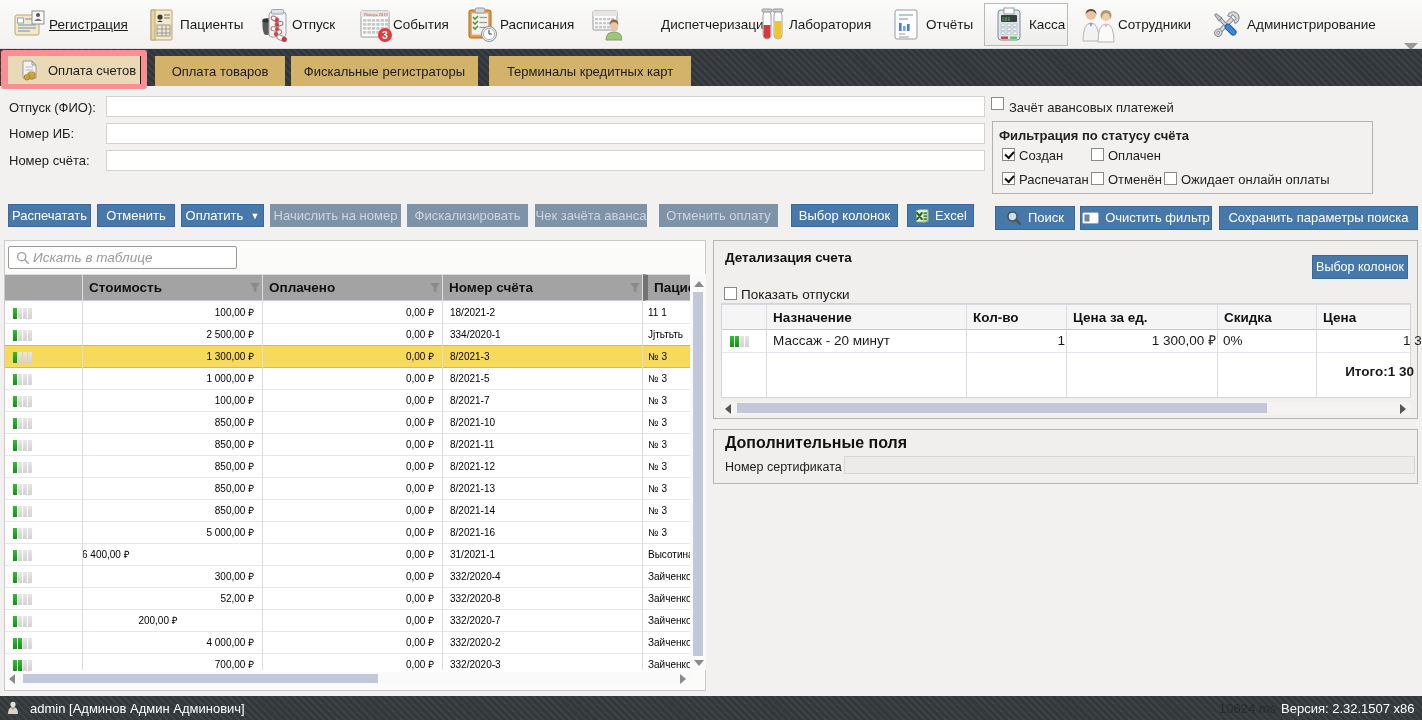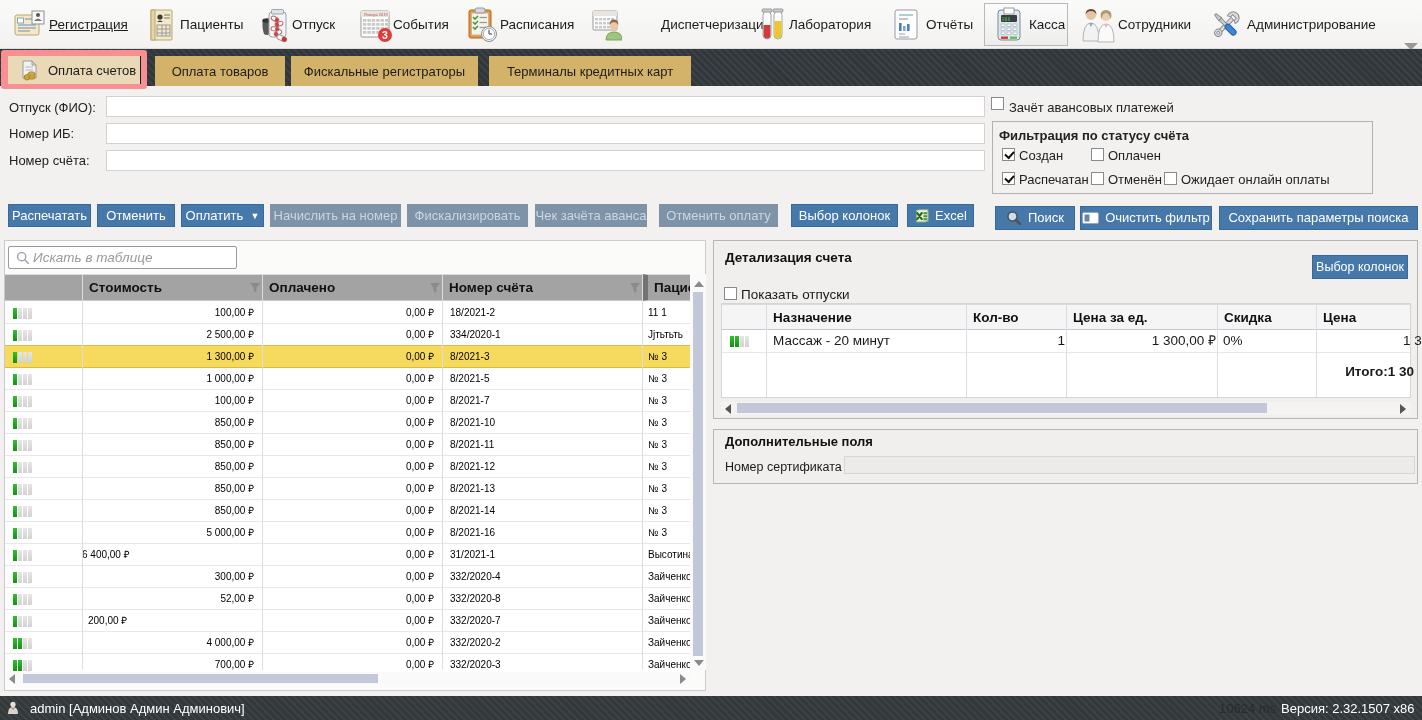--- a/index.html
+++ b/index.html
@@ -577,21 +577,21 @@
       <div class="c" style="left:445px; width:190px;">332/2020-8</div>
       <div class="c" style="left:643px; width:44px;">Зайченко Ма</div>
     </div>
     <div class="lrow" style="top:369.0px;">
       <div class="bars">
             <i class="g" style="left:0px;"></i>
             <i style="left:5px;"></i>
             <i style="left:10px;"></i>
             <i style="left:15px;"></i>
           </div>
-      <div class="c" style="left:83px; width:172px; text-align:left;">200,00&nbsp;₽</div>
+      <div class="c" style="left:67px; width:172px; text-align:center;">200,00&nbsp;₽</div>
       <div class="c" style="left:257px; width:172px; text-align:right;">0,00&nbsp;₽</div>
       <div class="c" style="left:445px; width:190px;">332/2020-7</div>
       <div class="c" style="left:643px; width:44px;">Зайченко Ма</div>
     </div>
     <div class="lrow" style="top:391.0px;">
       <div class="bars">
             <i class="g" style="left:0px;"></i>
             <i class="g" style="left:5px;"></i>
             <i style="left:10px;"></i>
             <i style="left:15px;"></i>
@@ -662,21 +662,21 @@
       <div class="rcol" style="left:344px; top:0; height:93px;"></div>
       <div class="rcol" style="left:495px; top:0; height:93px;"></div>
       <div class="rcol" style="left:594px; top:0; height:93px;"></div>
     </div>
     <div class="sbtrack" style="left:7px; top:161px; width:690px; height:13px; background:#f4f3f2;"></div>
     <div class="arr" style="left:11px; top:163px; border-top:5px solid transparent; border-bottom:5px solid transparent; border-right:6px solid #555;"></div>
     <div class="sbthumb" style="left:23px; top:162px; width:530px; height:10px;"></div>
     <div class="arr" style="left:686px; top:163px; border-top:5px solid transparent; border-bottom:5px solid transparent; border-left:6px solid #555;"></div>
   </div>
   <div id="rightpanel2" class="abs">
-    <div style="position:absolute; left:11px; top:4px; font-weight:bold; font-size:13px; color:#111;">Дополнительные поля</div>
+    <div style="position:absolute; left:11px; top:4px; font-weight:bold; font-size:16px; color:#111;">Дополнительные поля</div>
     <div style="position:absolute; left:11px; top:30px; font-size:12.5px;">Номер сертификата</div>
     <div style="position:absolute; left:130px; top:26px; width:571px; height:18px; background:#ecebea; border:1px solid #d8d6d4;"></div>
   </div>
   <div id="statusbar" class="abs">
     <svg width="12" height="14" viewBox="0 0 12 14" style="position:absolute; left:7px; top:5px;">
       <circle cx="6" cy="3.4" r="2.6" fill="#e8e0d8"></circle>
       <path d="M1 13 q0 -7 5 -7 q5 0 5 7 z" fill="#d8d2ca"></path>
       <path d="M4.6 7 l1.4 2 l1.4 -2 z" fill="#888"></path>
     </svg>
     <span style="position:absolute; left:30px; top:5px; font-size:13px;">admin [Админов Админ Админович]</span>

